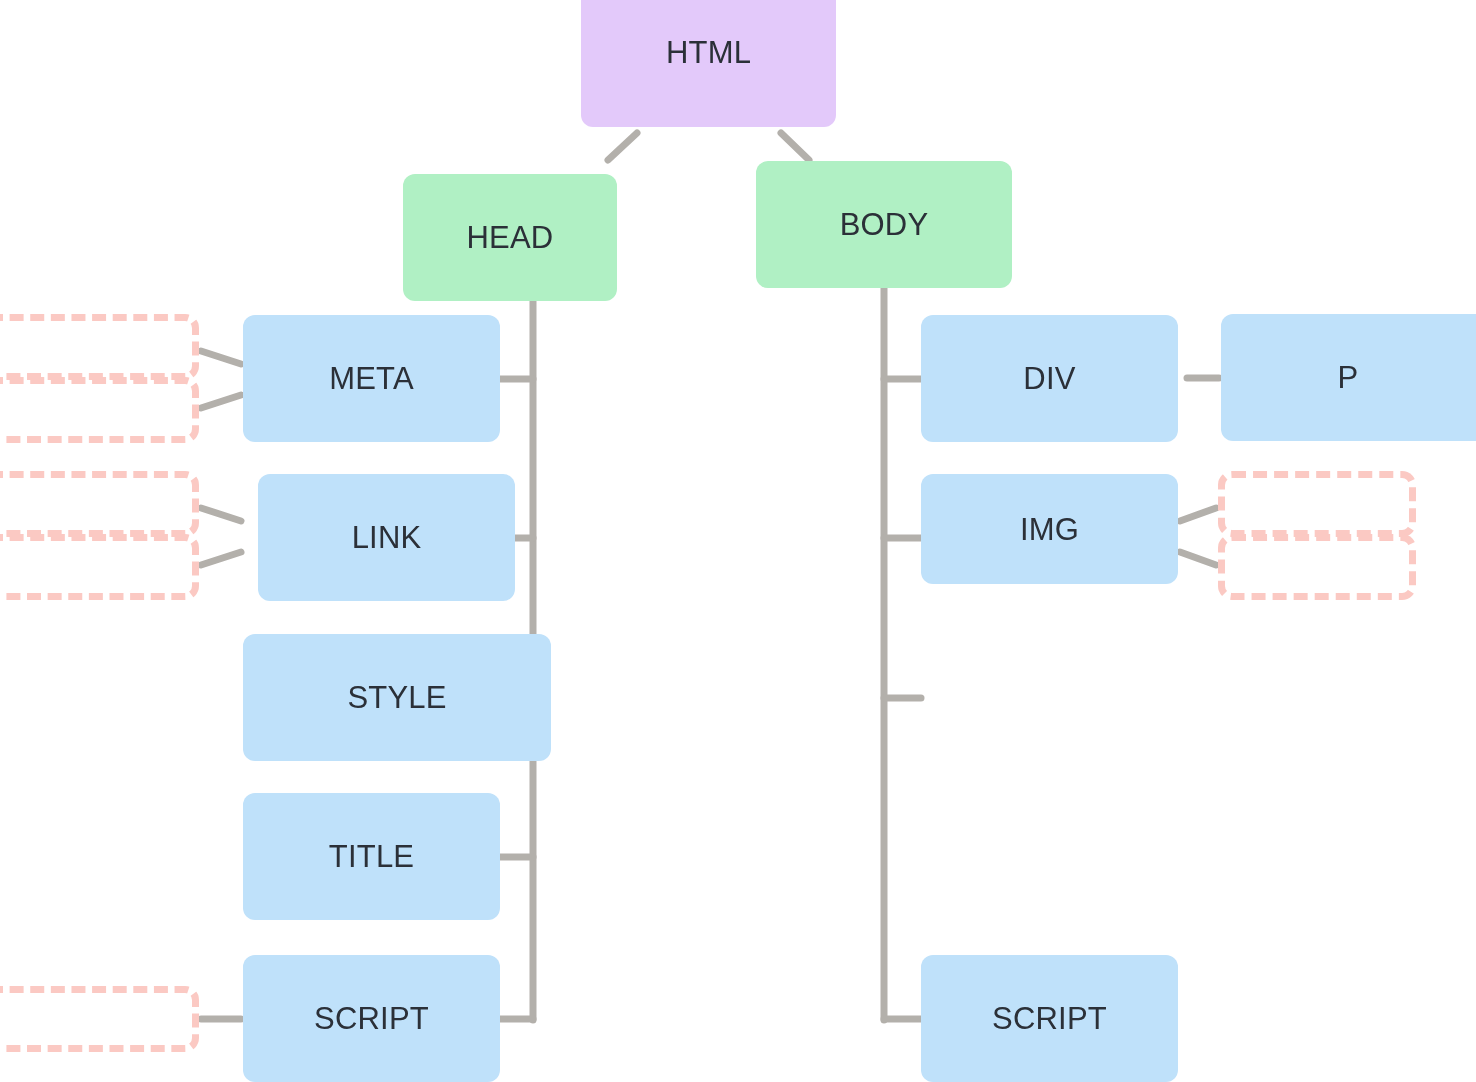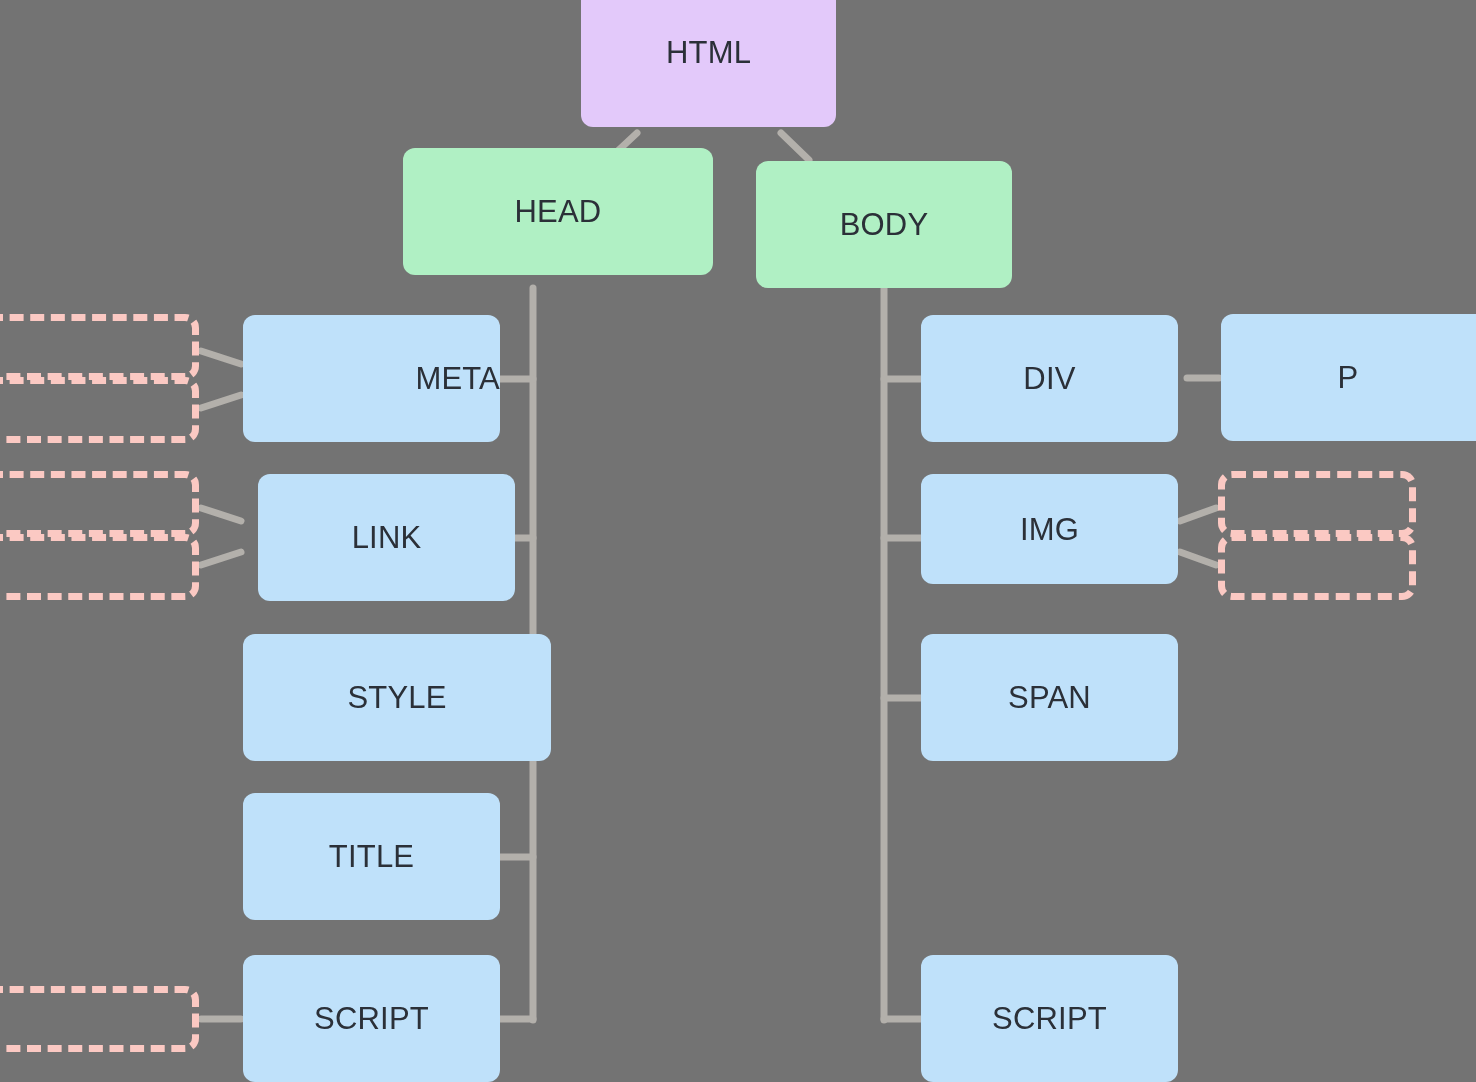--- a/index.html
+++ b/index.html
@@ -5,21 +5,21 @@
 <style>
   html, body {
     margin: 0;
     padding: 0;
     background: #000000;
   }
   #canvas {
     position: relative;
     width: 1476px;
     height: 1082px;
-    background: #737373;
+    background: #ffffff;
     overflow: hidden;
     font-family: "Liberation Sans", "DejaVu Sans", sans-serif;
   }
   #edge-layer {
     position: absolute;
     left: 0;
     top: 0;
     width: 1476px;
     height: 1082px;
     pointer-events: none;
@@ -98,29 +98,29 @@
 
   <div class="ghost" style="left:1218px; top:471px; width:198px; height:66px;"></div>
   <div class="ghost" style="left:1218px; top:534px; width:198px; height:66px;"></div>
 
   <div class="ghost" style="left:-25px; top:986px; width:224px; height:66px;"></div>
 
   <div class="node root" style="left:581px; top:-22px; width:255px; height:149px;">
     <span>HTML</span>
   </div>
 
-  <div class="node section" style="left:403px; top:148px; width:310px; height:127px;">
+  <div class="node section" style="left:403px; top:174px; width:214px; height:127px;">
     <span>HEAD</span>
   </div>
 
   <div class="node section" style="left:756px; top:161px; width:256px; height:127px;">
     <span>BODY</span>
   </div>
 
-  <div class="node element" style="left:243px; top:315px; width:257px; height:127px;justify-content:flex-end;">
+  <div class="node element" style="left:243px; top:315px; width:257px; height:127px;">
     <span>META</span>
   </div>
 
   <div class="node element" style="left:243px; top:474px; width:257px; height:127px;margin-left:15px;">
     <span>LINK</span>
   </div>
 
   <div class="node element" style="left:243px; top:634px; width:308px; height:127px;">
     <span>STYLE</span>
   </div>
@@ -138,21 +138,18 @@
   </div>
 
   <div class="node element" style="left:1221px; top:314px; width:275px; height:127px;">
     <span style="margin-left:-21px;">P</span>
   </div>
 
   <div class="node element" style="left:921px; top:474px; width:257px; height:110px;justify-content:center;">
     <span>IMG</span>
   </div>
 
-  <div class="node element" style="left:921px; top:634px; width:257px; height:127px;">
-    <span>SPAN</span>
-  </div>
 
   <div class="node element" style="left:921px; top:955px; width:257px; height:127px;">
     <span>SCRIPT</span>
   </div>
 
 </div>
 
 </body></html>

